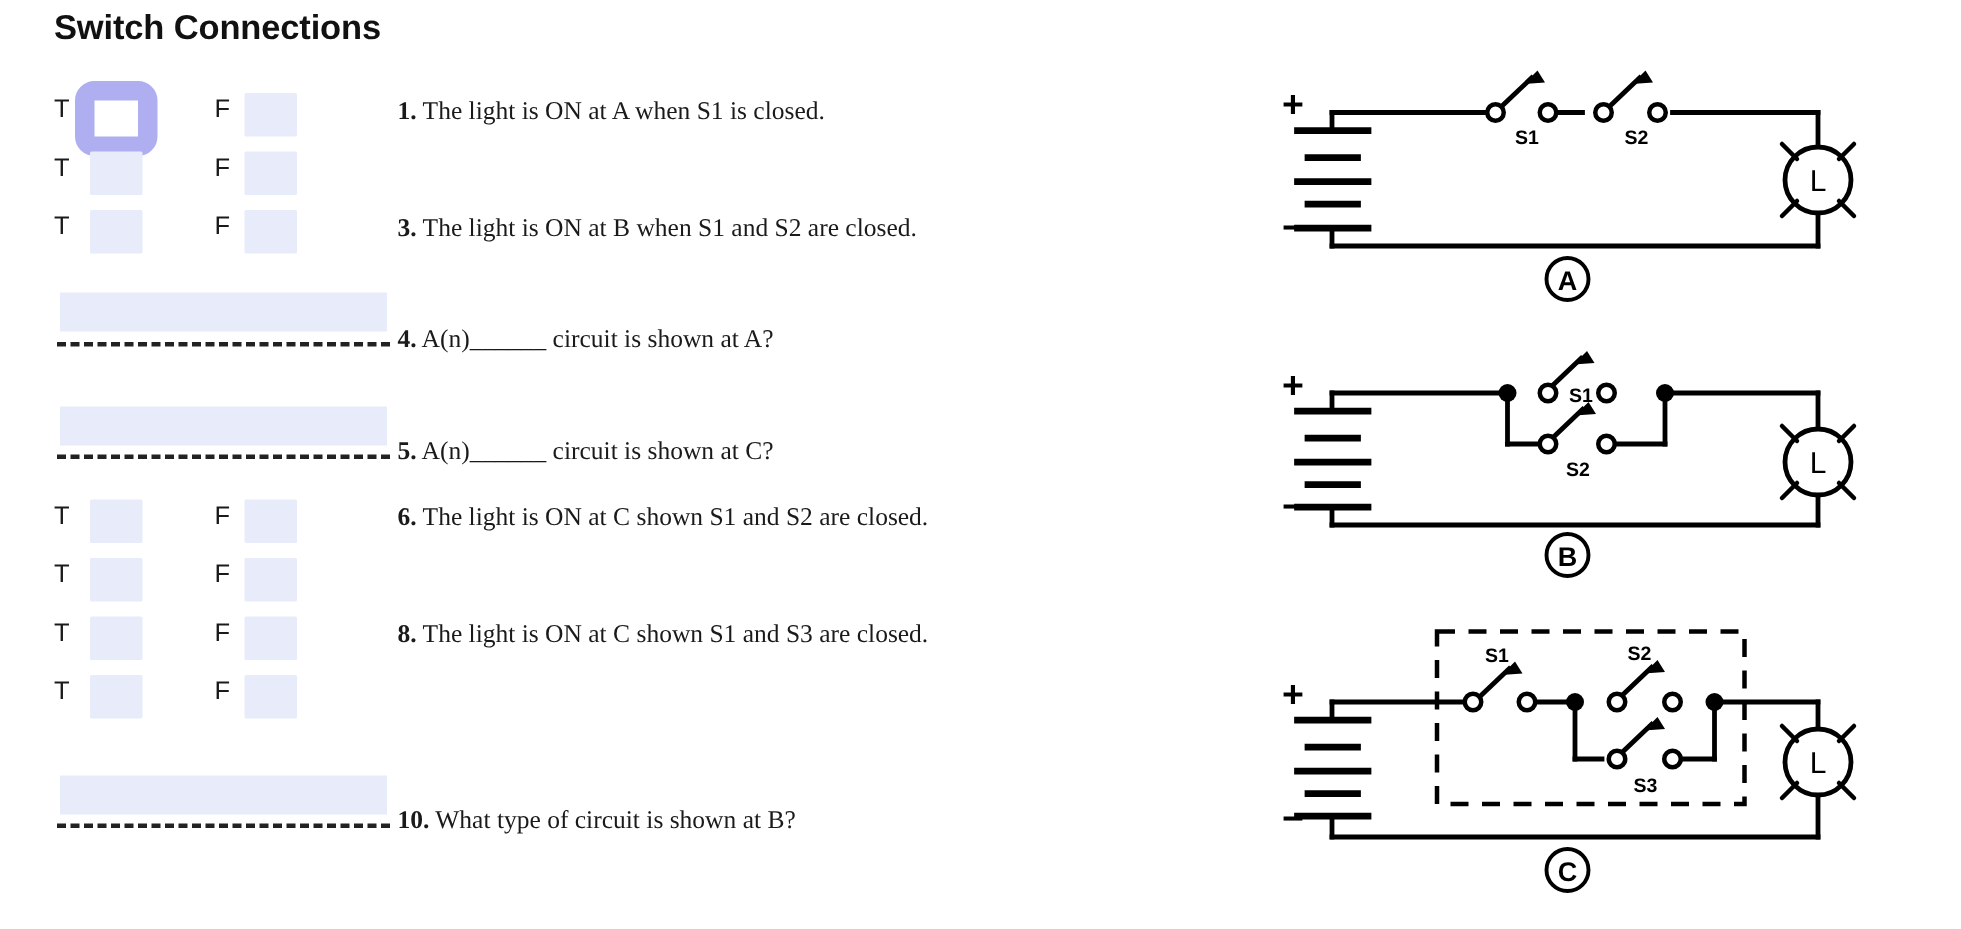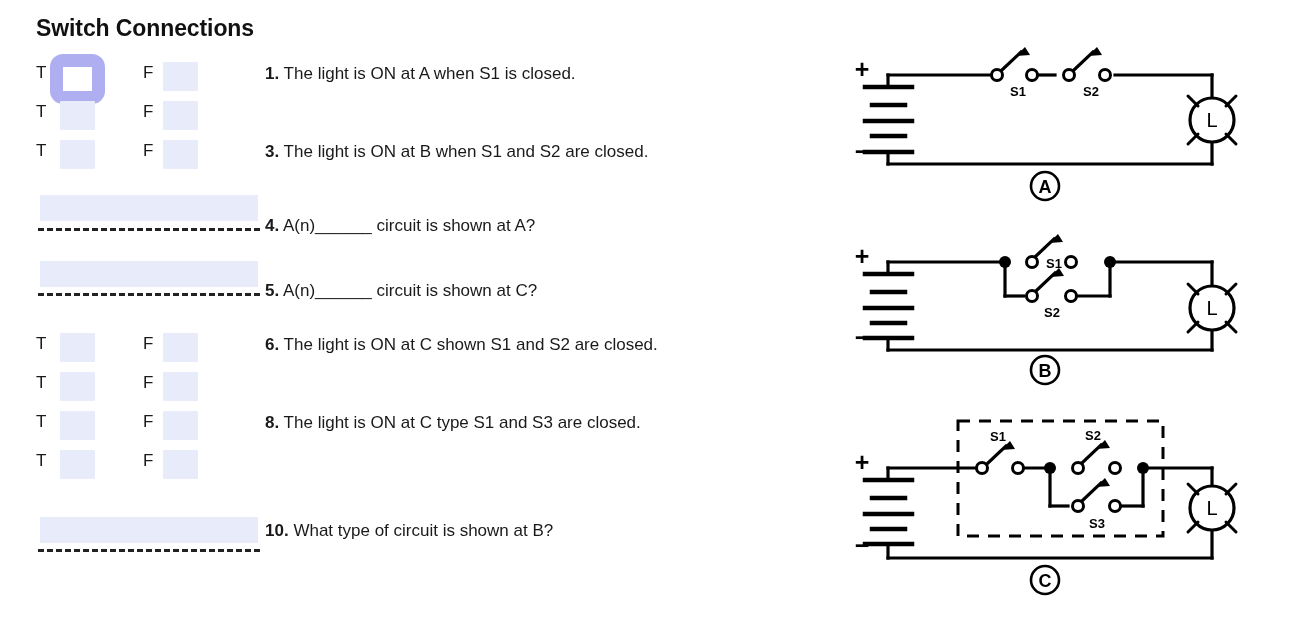--- a/index.html
+++ b/index.html
@@ -21,21 +21,21 @@
   #worksheet {
     position: absolute;
     left: 0; top: 0;
     width: 840px;
     height: 619px;
   }
 
   #page-title {
     position: absolute;
     left: 36px;
-    top: 15px;
+    top: 5px;
     font-size: 23px;
     font-weight: bold;
     letter-spacing: -0.1px;
     color: #111111;
   }
 
   .q-row {
     position: absolute;
     left: 0;
     width: 840px;
@@ -94,20 +94,21 @@
 
   
   .q-text {
     position: absolute;
     left: 265px;
     top: 8px;
     font-size: 17px;
     line-height: 24px;
     color: #1a1a1a;
     white-space: nowrap;
+    font-family: Liberation Serif, serif;
   }
   .q-num {
     font-weight: bold;
   }
 
   
   #diagrams {
     position: absolute;
     left: 840px;
     top: 0;
@@ -159,21 +160,21 @@
 
   <div class="q-row" style="top:192px;height:50px">
     <div class="blank-field" style="top:3px"></div>
     <div class="blank-rule" style="top:36px"></div>
     <div class="q-text" style="top:22px">
       <span class="q-num">4.</span>
       <span>A(n)______ circuit is shown at A?</span>
     </div>
   </div>
 
-  <div class="q-row" style="top:259px;height:50px">
+  <div class="q-row" style="top:269px;height:50px">
     <div class="blank-field" style="top:2px"></div>
     <div class="blank-rule" style="top:34px"></div>
     <div class="q-text" style="top:20px">
       <span class="q-num">5.</span>
       <span>A(n)______ circuit is shown at C?</span>
     </div>
   </div>
 
   <div class="q-row" style="top:325px">
     <span class="tf-label t">T</span>
@@ -193,35 +194,35 @@
     <div class="tf-box f"></div>
   </div>
 
   <div class="q-row" style="top:403px">
     <span class="tf-label t">T</span>
     <div class="tf-box t"></div>
     <span class="tf-label f">F</span>
     <div class="tf-box f"></div>
     <div class="q-text">
       <span class="q-num">8.</span>
-      <span>The light is ON at C type S1 and S3 are closed.</span>
+      <span>The light is ON at C shown S1 and S3 are closed.</span>
     </div>
   </div>
 
   <div class="q-row" style="top:442px">
     <span class="tf-label t">T</span>
     <div class="tf-box t"></div>
     <span class="tf-label f">F</span>
     <div class="tf-box f"></div>
   </div>
 
   <div class="q-row" style="top:515px;height:50px">
     <div class="blank-field" style="top:2px"></div>
     <div class="blank-rule" style="top:34px"></div>
-    <div class="q-text" style="top:4px">
+    <div class="q-text" style="top:20px">
       <span class="q-num">10.</span>
       <span>What type of circuit is shown at B?</span>
     </div>
   </div>
 
 </div>
 
 <div id="diagrams">
 
   <div class="circuit" style="top:38px">

